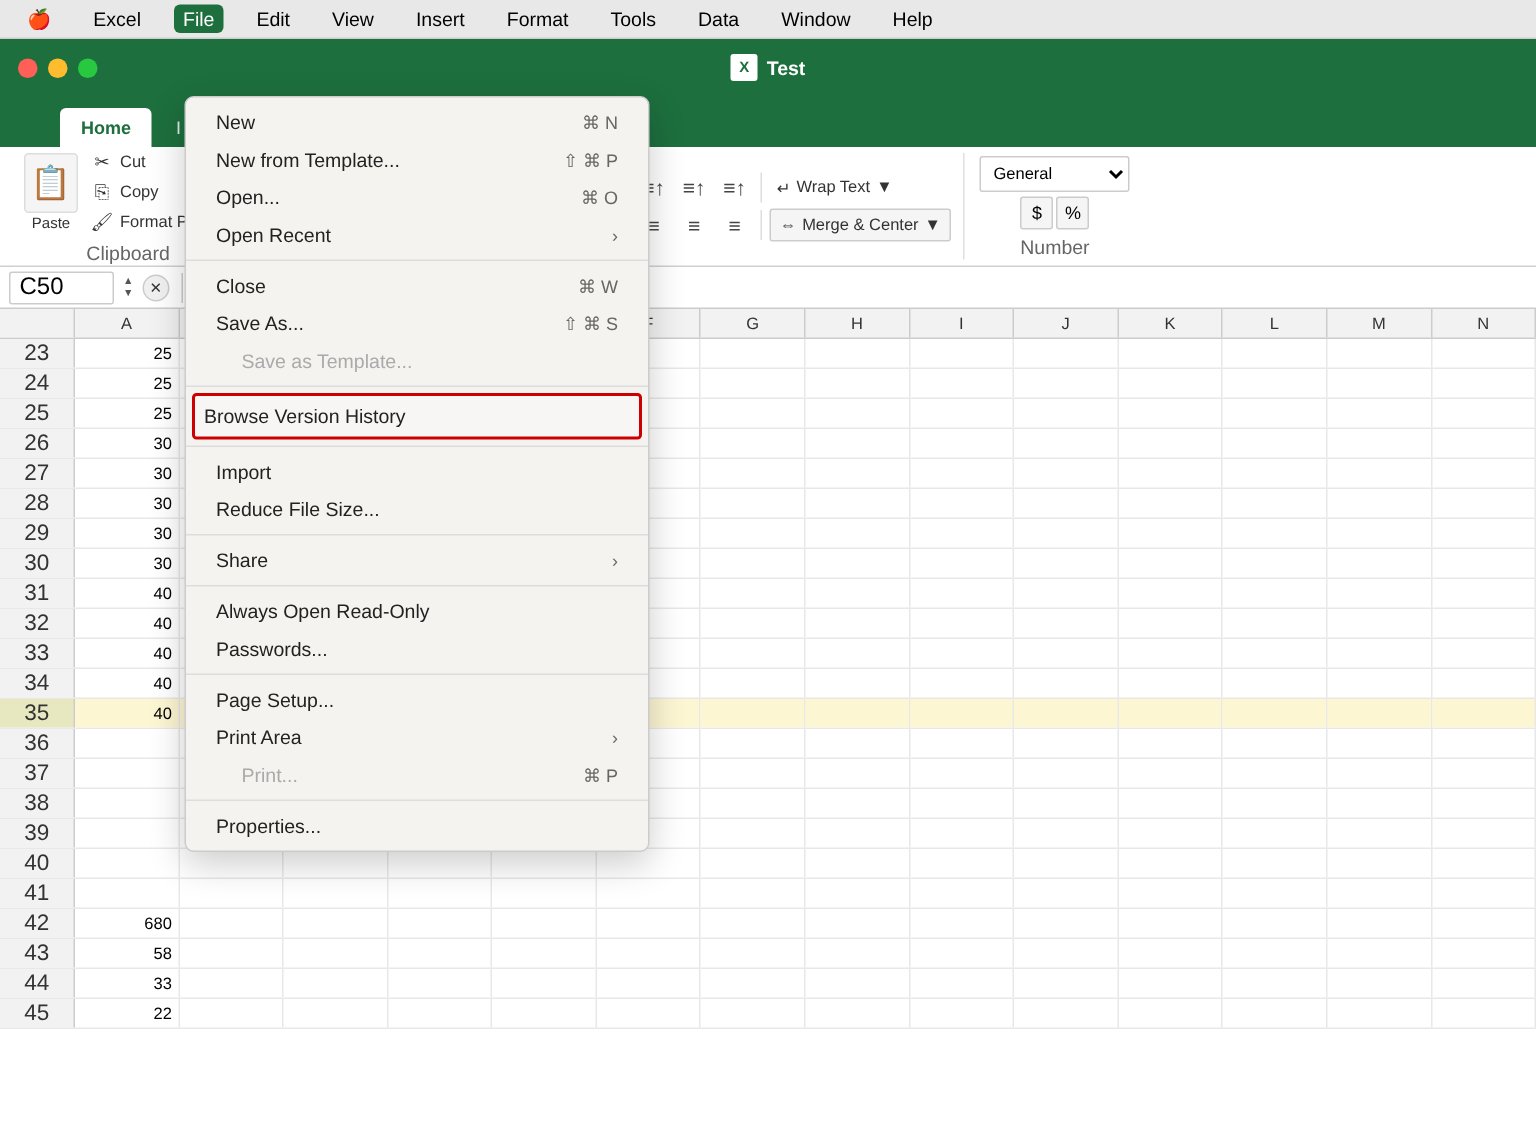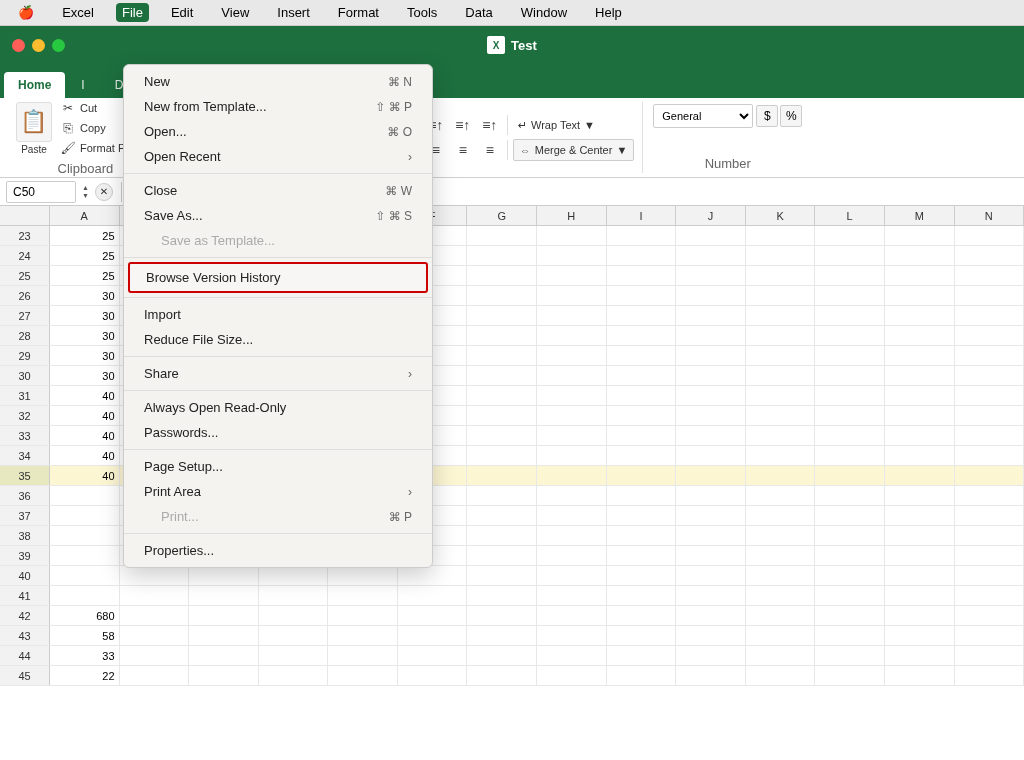--- a/index.html
+++ b/index.html
@@ -78,20 +78,21 @@
       font-size: 12px;
       color: rgba(255,255,255,0.85);
       cursor: pointer;
       border-radius: 4px 4px 0 0;
       margin-right: 2px;
     }
     .ribbon-tab.active {
       background: white;
       color: #1d6f3e;
       font-weight: 600;
+      margin-left: 36px;
     }
 
     
     .ribbon-content {
       height: 80px;
       background: white;
       border-bottom: 1px solid #d0d0d0;
       display: flex;
       align-items: stretch;
       padding: 4px 8px;
@@ -232,21 +233,21 @@
       cursor: pointer;
       border: 1px solid #ccc;
       padding: 2px 6px;
       border-radius: 2px;
       background: #f5f5f5;
       height: 22px;
     }
 
     .number-group-content {
       display: flex;
-      flex-direction: row;
+      flex-direction: column;
       align-items: center;
       gap: 3px;
     }
     .number-format-select {
       height: 24px;
       font-size: 11px;
       border: 1px solid #ccc;
       border-radius: 2px;
       padding: 0 4px;
       background: white;
@@ -268,21 +269,21 @@
       gap: 6px;
     }
     .cell-name-box {
       width: 70px;
       height: 22px;
       border: 1px solid #ccc;
       border-radius: 2px;
       display: flex;
       align-items: center;
       padding: 0 6px;
-      font-size: 12px;
+      font-size: 16px;
     }
     .cell-name-arrows {
       display: flex;
       flex-direction: column;
       gap: 1px;
     }
     .cell-arrow { font-size: 7px; color: #555; cursor: pointer; }
     .formula-bar-divider { width: 1px; height: 20px; background: #ccc; margin: 0 2px; }
     .formula-input {
       flex: 1;
@@ -350,21 +351,21 @@
       border-bottom: 1px solid #e8e8e8;
     }
     .row-num {
       width: 50px;
       min-width: 50px;
       background: #f2f2f2;
       border-right: 1px solid #ccc;
       display: flex;
       align-items: center;
       justify-content: center;
-      font-size: 11px;
+      font-size: 15px;
       color: #333;
     }
     .cell {
       flex: 1;
       border-right: 1px solid #e8e8e8;
       padding: 0 4px;
       font-size: 11px;
       display: flex;
       align-items: center;
       justify-content: flex-end;
@@ -401,21 +402,21 @@
       font-size: 12px;
     }
     .menu-divider {
       height: 1px;
       background: #ddd;
       margin: 4px 0;
     }
     .menu-item-version-history {
       display: flex;
       align-items: center;
-      padding: 6px 16px;
+      padding: 6px 6px;
       font-size: 13px;
       color: #222;
       cursor: pointer;
       border: 2px solid #cc0000;
       margin: 2px 4px;
       border-radius: 3px;
       background: rgba(255,255,255,0.3);
     }
 
     

